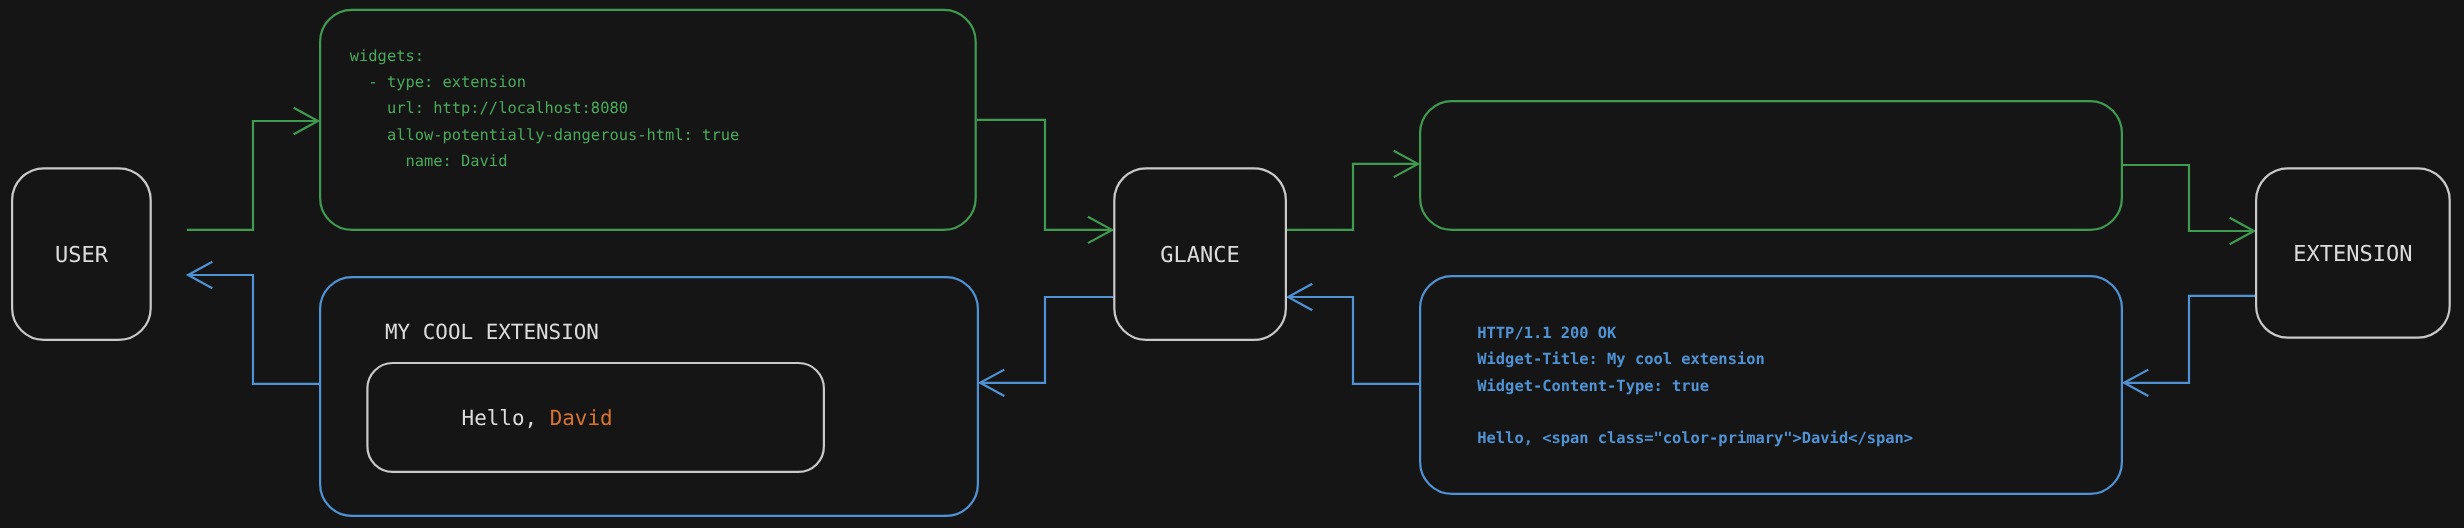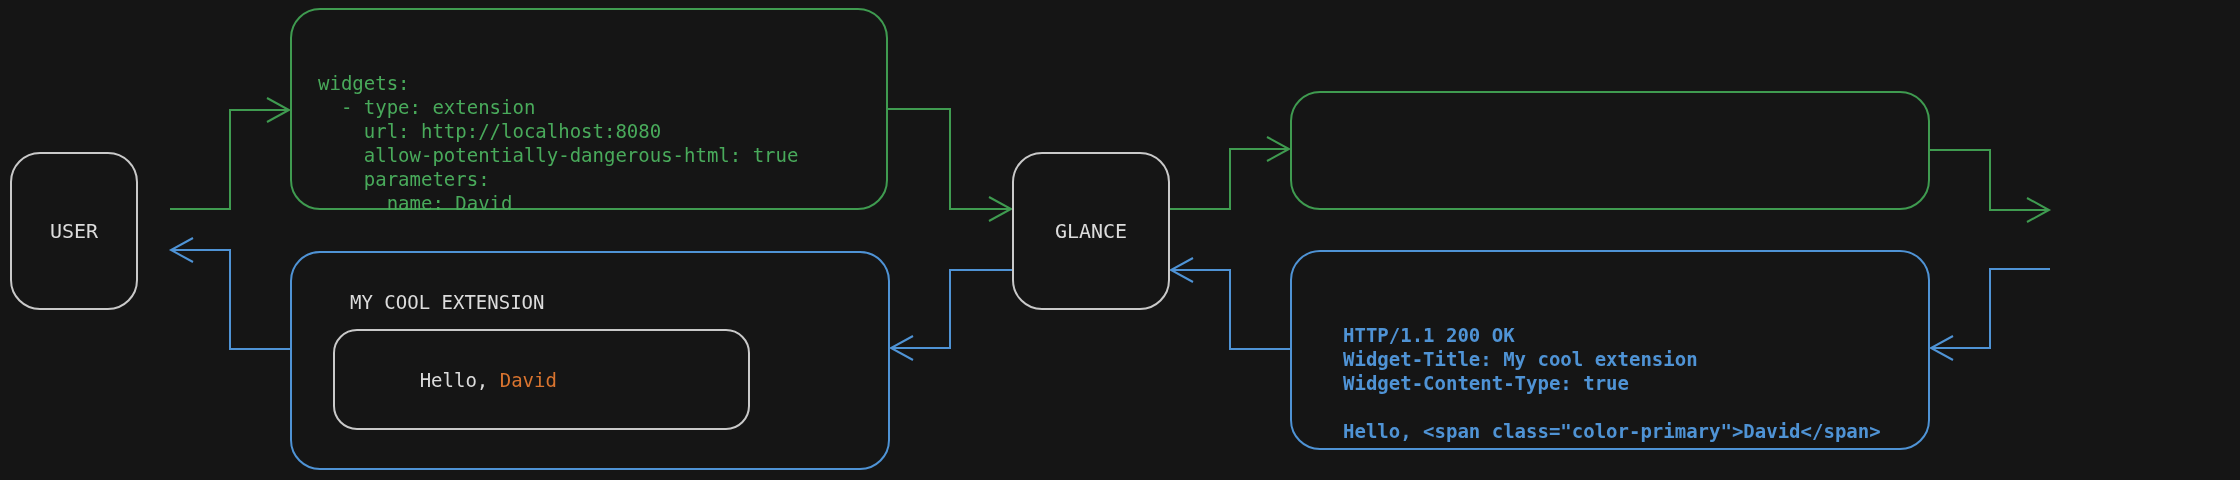--- a/index.html
+++ b/index.html
@@ -29,21 +29,21 @@
   #node-extension{left:2050px;top:152px;width:178px;height:156px;}
   
   .msgbox{position:absolute;border-radius:30px;box-sizing:border-box;background:var(--background);}
   .msgbox.green{border:2px solid var(--green);}
   .msgbox.blue{border:2px solid var(--blue);}
   #box-config{left:290px;top:8px;width:598px;height:202px;}
   #box-request{left:1290px;top:91px;width:640px;height:119px;}
   #box-widget{left:290px;top:251px;width:600px;height:219px;}
   #box-response{left:1290px;top:250px;width:640px;height:200px;}
   
-  .code{position:absolute;font-size:19px;margin-top:32px;}
+  .code{position:absolute;font-size:14px;}
   .code .code-line{height:24px;line-height:24px;white-space:pre;}
   .green-code{color:var(--green_text);}
   .blue-code{color:var(--blue);}
   #config-code{left:318px;top:39px;}
   #request-code{left:1342px;top:138px;}
   #response-code{left:1343px;top:291px;font-weight:bold;}
   
   #widget-title{
     position:absolute;left:350px;top:290px;height:24px;line-height:24px;
     color:var(--text_light);font-size:19px;white-space:pre;
@@ -100,28 +100,30 @@
       <path class="arrow-blue" d="M193,238 L171,250 L193,262"></path>
     </g>
   </svg>
 
   <div class="node" id="node-user">
     <span>USER</span>
   </div>
   <div class="node" id="node-glance">
     <span>GLANCE</span>
   </div>
+  <div class="node" id="node-extension">
+    <span>EXTENSION</span>
+  </div>
 
   <div class="msgbox green" id="box-config"></div>
   <div class="code green-code" id="config-code">
     <div class="code-line">widgets:</div>
     <div class="code-line">  - type: extension</div>
     <div class="code-line">    url: http://localhost:8080</div>
     <div class="code-line">    allow-potentially-dangerous-html: true</div>
-    <div class="code-line">    parameters:</div>
     <div class="code-line">      name: David</div>
   </div>
 
   <div class="msgbox green" id="box-request"></div>
 
   <div class="msgbox blue" id="box-response"></div>
   <div class="code blue-code" id="response-code">
     <div class="code-line">HTTP/1.1 200 OK</div>
     <div class="code-line">Widget-Title: My cool extension</div>
     <div class="code-line">Widget-Content-Type: true</div>

